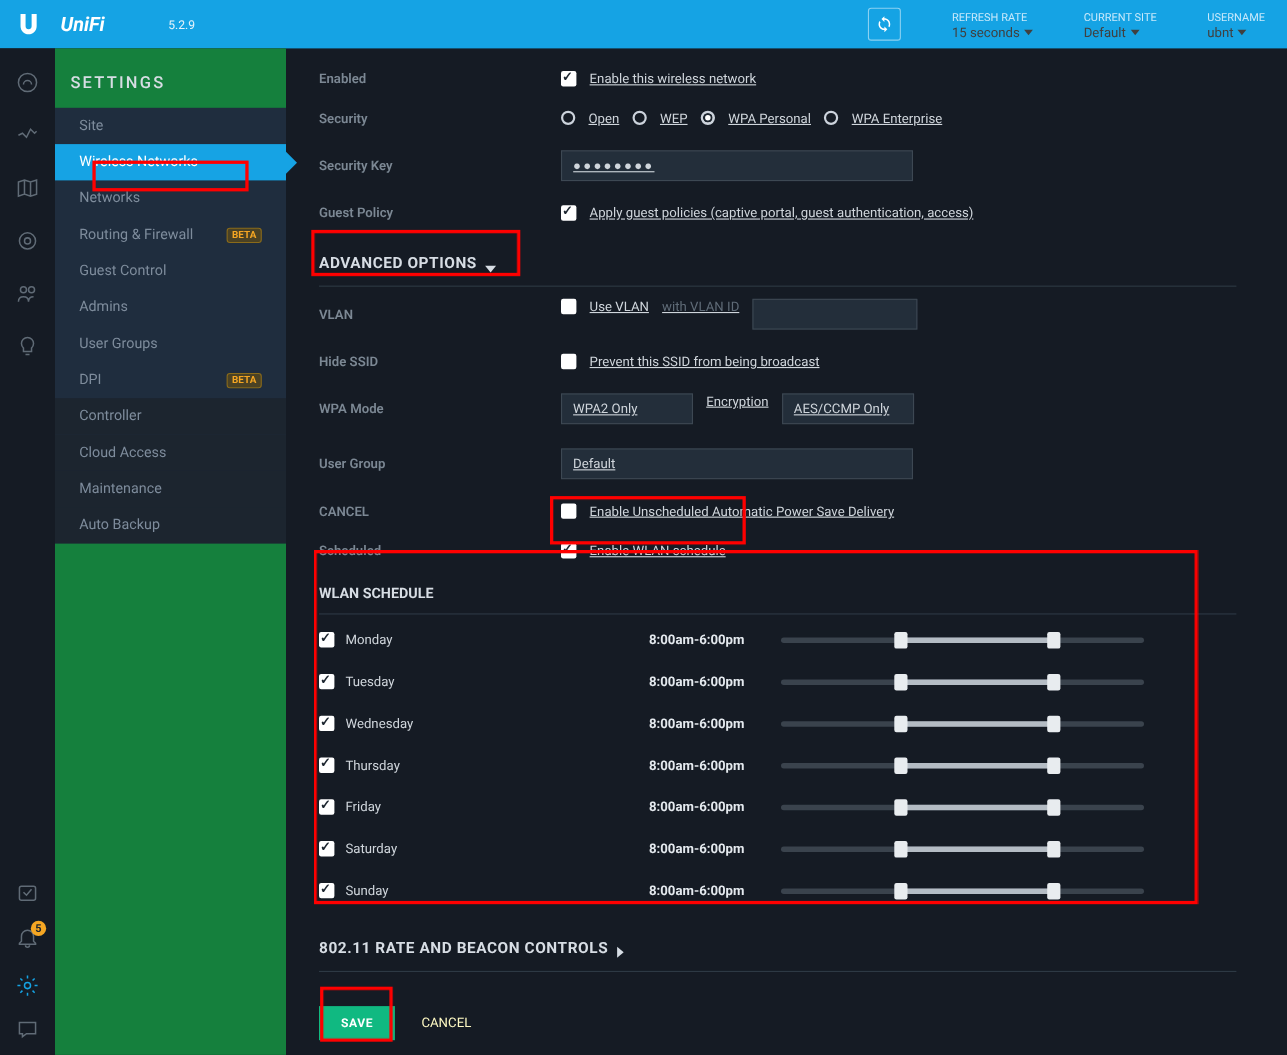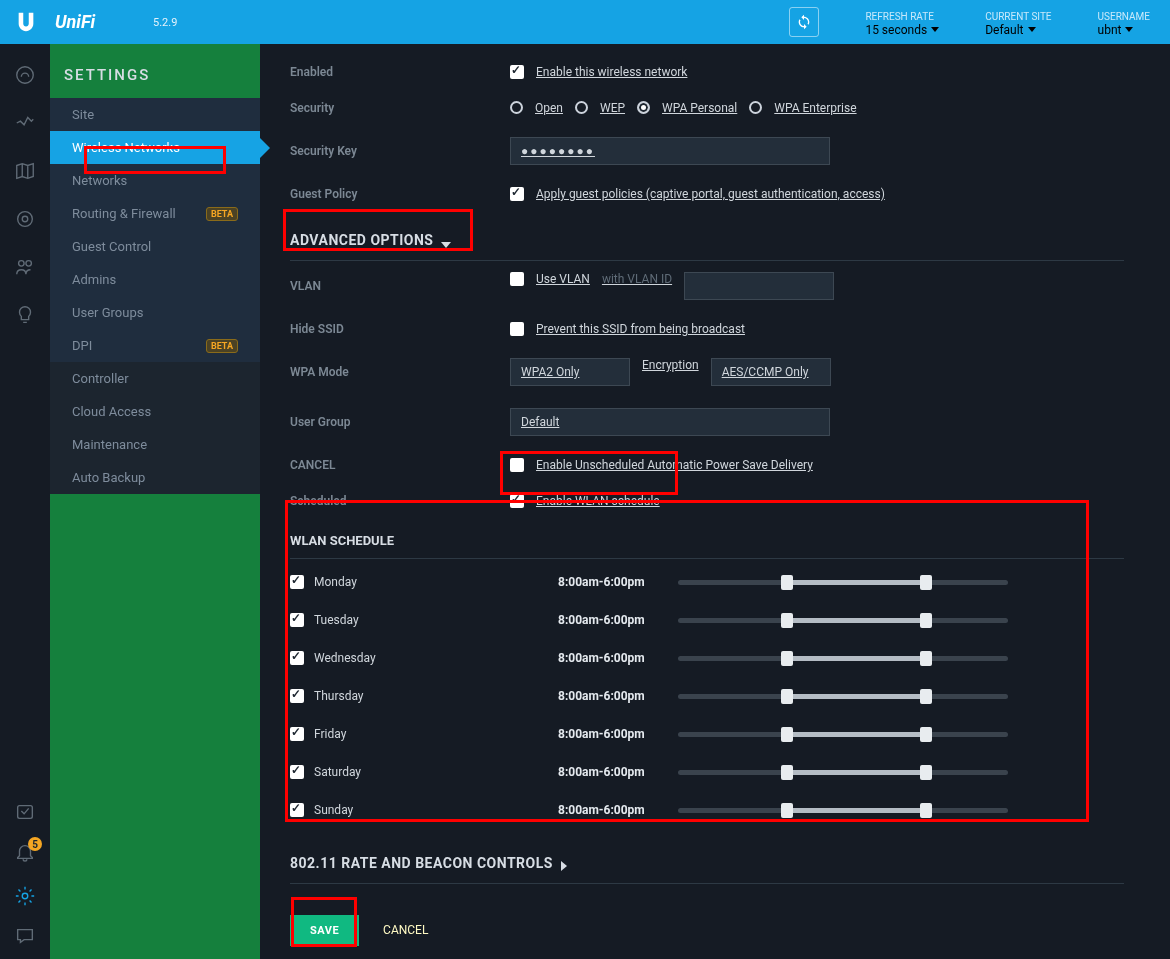--- a/index.html
+++ b/index.html
@@ -9,21 +9,21 @@
 .topbar { height: 44px; background: #15a3e4; display: flex; align-items: center; position: relative; }
 .brand { display: flex; align-items: center; gap: 18px; padding-left: 15px; }
 .brand .u-icon { width: 22px; height: 22px; color: white; }
 .brand .logo { height: 20px; }
 .brand .version { color: #e3f2fb; font-size: 11px; }
 .topbar-right { position: absolute; right: 20px; display: flex; gap: 46px; align-items: flex-end; }
 .refresh-btn { width: 30px; height: 30px; border: 1px solid rgba(255,255,255,0.5); border-radius: 3px; display: flex; align-items: center; justify-content: center; }
 .refresh-btn svg { width: 16px; height: 16px; fill: #fff; }
 .topbar-info { display: flex; flex-direction: column; line-height: 1.2; font-size: 11px; }
 .topbar-info .label { color: #c8e9fb; font-size: 10px; }
-.topbar-info .value { color: #000000; font-size: 12px; display: flex; align-items: center; gap: 4px; }
+.topbar-info .value { color: #404040; font-size: 12px; display: flex; align-items: center; gap: 4px; }
 .chev-down { display:inline-block; width:0;height:0;border-left:4px solid transparent;border-right:4px solid transparent;border-top:5px solid currentColor;}
 
 
 .leftrail { position: absolute; top: 44px; left: 0; width: 50px; bottom: 0; background: #151b24; display: flex; flex-direction: column; align-items: center; padding-top: 20px; gap: 26px; }
 .leftrail .railicon { width: 22px; height: 22px; stroke: #606b76; fill: none; stroke-width: 1.5; }
 .leftrail .bottom { position: absolute; bottom: 12px; display: flex; flex-direction: column; gap: 18px; align-items: center; }
 .bell-wrap { position: relative; }
 .bell-badge { position:absolute; top:-4px; right:-6px; background:#f5a623; color:#1c252e; font-size:10px; border-radius:50%; width:14px; height:14px; display:flex;align-items:center;justify-content:center;font-weight:bold;}
 .leftrail .gear-active { stroke: #15a3e4; }
 
@@ -48,21 +48,21 @@
 input[type=checkbox].cb:checked:after{content:'✓';color:#1c252f;font-size:12px;position:absolute;top:-2px;left:1px;font-weight:bold;}
 input[type=radio].rb { appearance:none; width:13px;height:13px;border:2px solid #ccd3dc;border-radius:50%;background:transparent;cursor:pointer;}
 input[type=radio].rb:checked{box-shadow: inset 0 0 0 2px #1c252f; background:#fff;}
 .txtin { background:#232e3a; border:1px solid #3d4853; color:#d0d6dc; padding:6px 10px; font-size:12px; width: 320px; letter-spacing: 2px; }
 .selectish { background:#232e3a; border:1px solid #3d4853; color:#d0d6dc; padding:6px 10px; font-size:12px; min-width:120px; }
 .section-header { font-weight:700; font-size:14px; color:#d7dde4; letter-spacing:0.5px; padding:12px 0; border-bottom:1px solid #2d3944; display:flex;align-items:flex-end;gap:8px;}
 .chev-right { display:inline-block;width:0;height:0;border-top:5px solid transparent;border-bottom:5px solid transparent;border-left:6px solid currentColor;}
 .chev-dn { display:inline-block;width:0;height:0;border-left:5px solid transparent;border-right:5px solid transparent;border-top:6px solid currentColor;}
 .subhdr { font-weight:700; font-size:13px; color:#d7dde4; padding:14px 0 10px; border-bottom:1px solid #2d3944; margin-bottom:4px;}
 .sched-row { display:flex;align-items:center; padding:12px 0;}
-.sched-row .daylabel { width:268px; display:flex;align-items:center;gap:10px; font-size:12px; color:#d0d6dc;}
+.sched-row .daylabel { width:300px; display:flex;align-items:center;gap:10px; font-size:12px; color:#d0d6dc;}
 .sched-row .timetxt { width:120px; font-size:12px; font-weight:700; color:#e4e9ee;}
 .slider { position:relative; width:330px; height:10px;}
 .slider .track { position:absolute;top:3px;left:0;right:0;height:5px;background:#3a434d;border-radius:3px;}
 .slider .fill { position:absolute;top:3px;height:5px;background:#b4bcc4;border-radius:3px;}
 .slider .handle { position:absolute;top:-2px;width:12px;height:15px;background:#e8ecef;border-radius:2px;}
 .btn-save { background:#10b981;color:#fff;border:none;padding:9px 20px;font-size:11px;font-weight:700;letter-spacing:0.5px;cursor:pointer;}
 .btn-cancel { background:transparent;color:#fef9c3;border:none;padding:9px 16px;font-size:12px;cursor:pointer;}
 .actions { margin-top: 30px; display:flex;align-items:center;gap:8px;}
 
 

